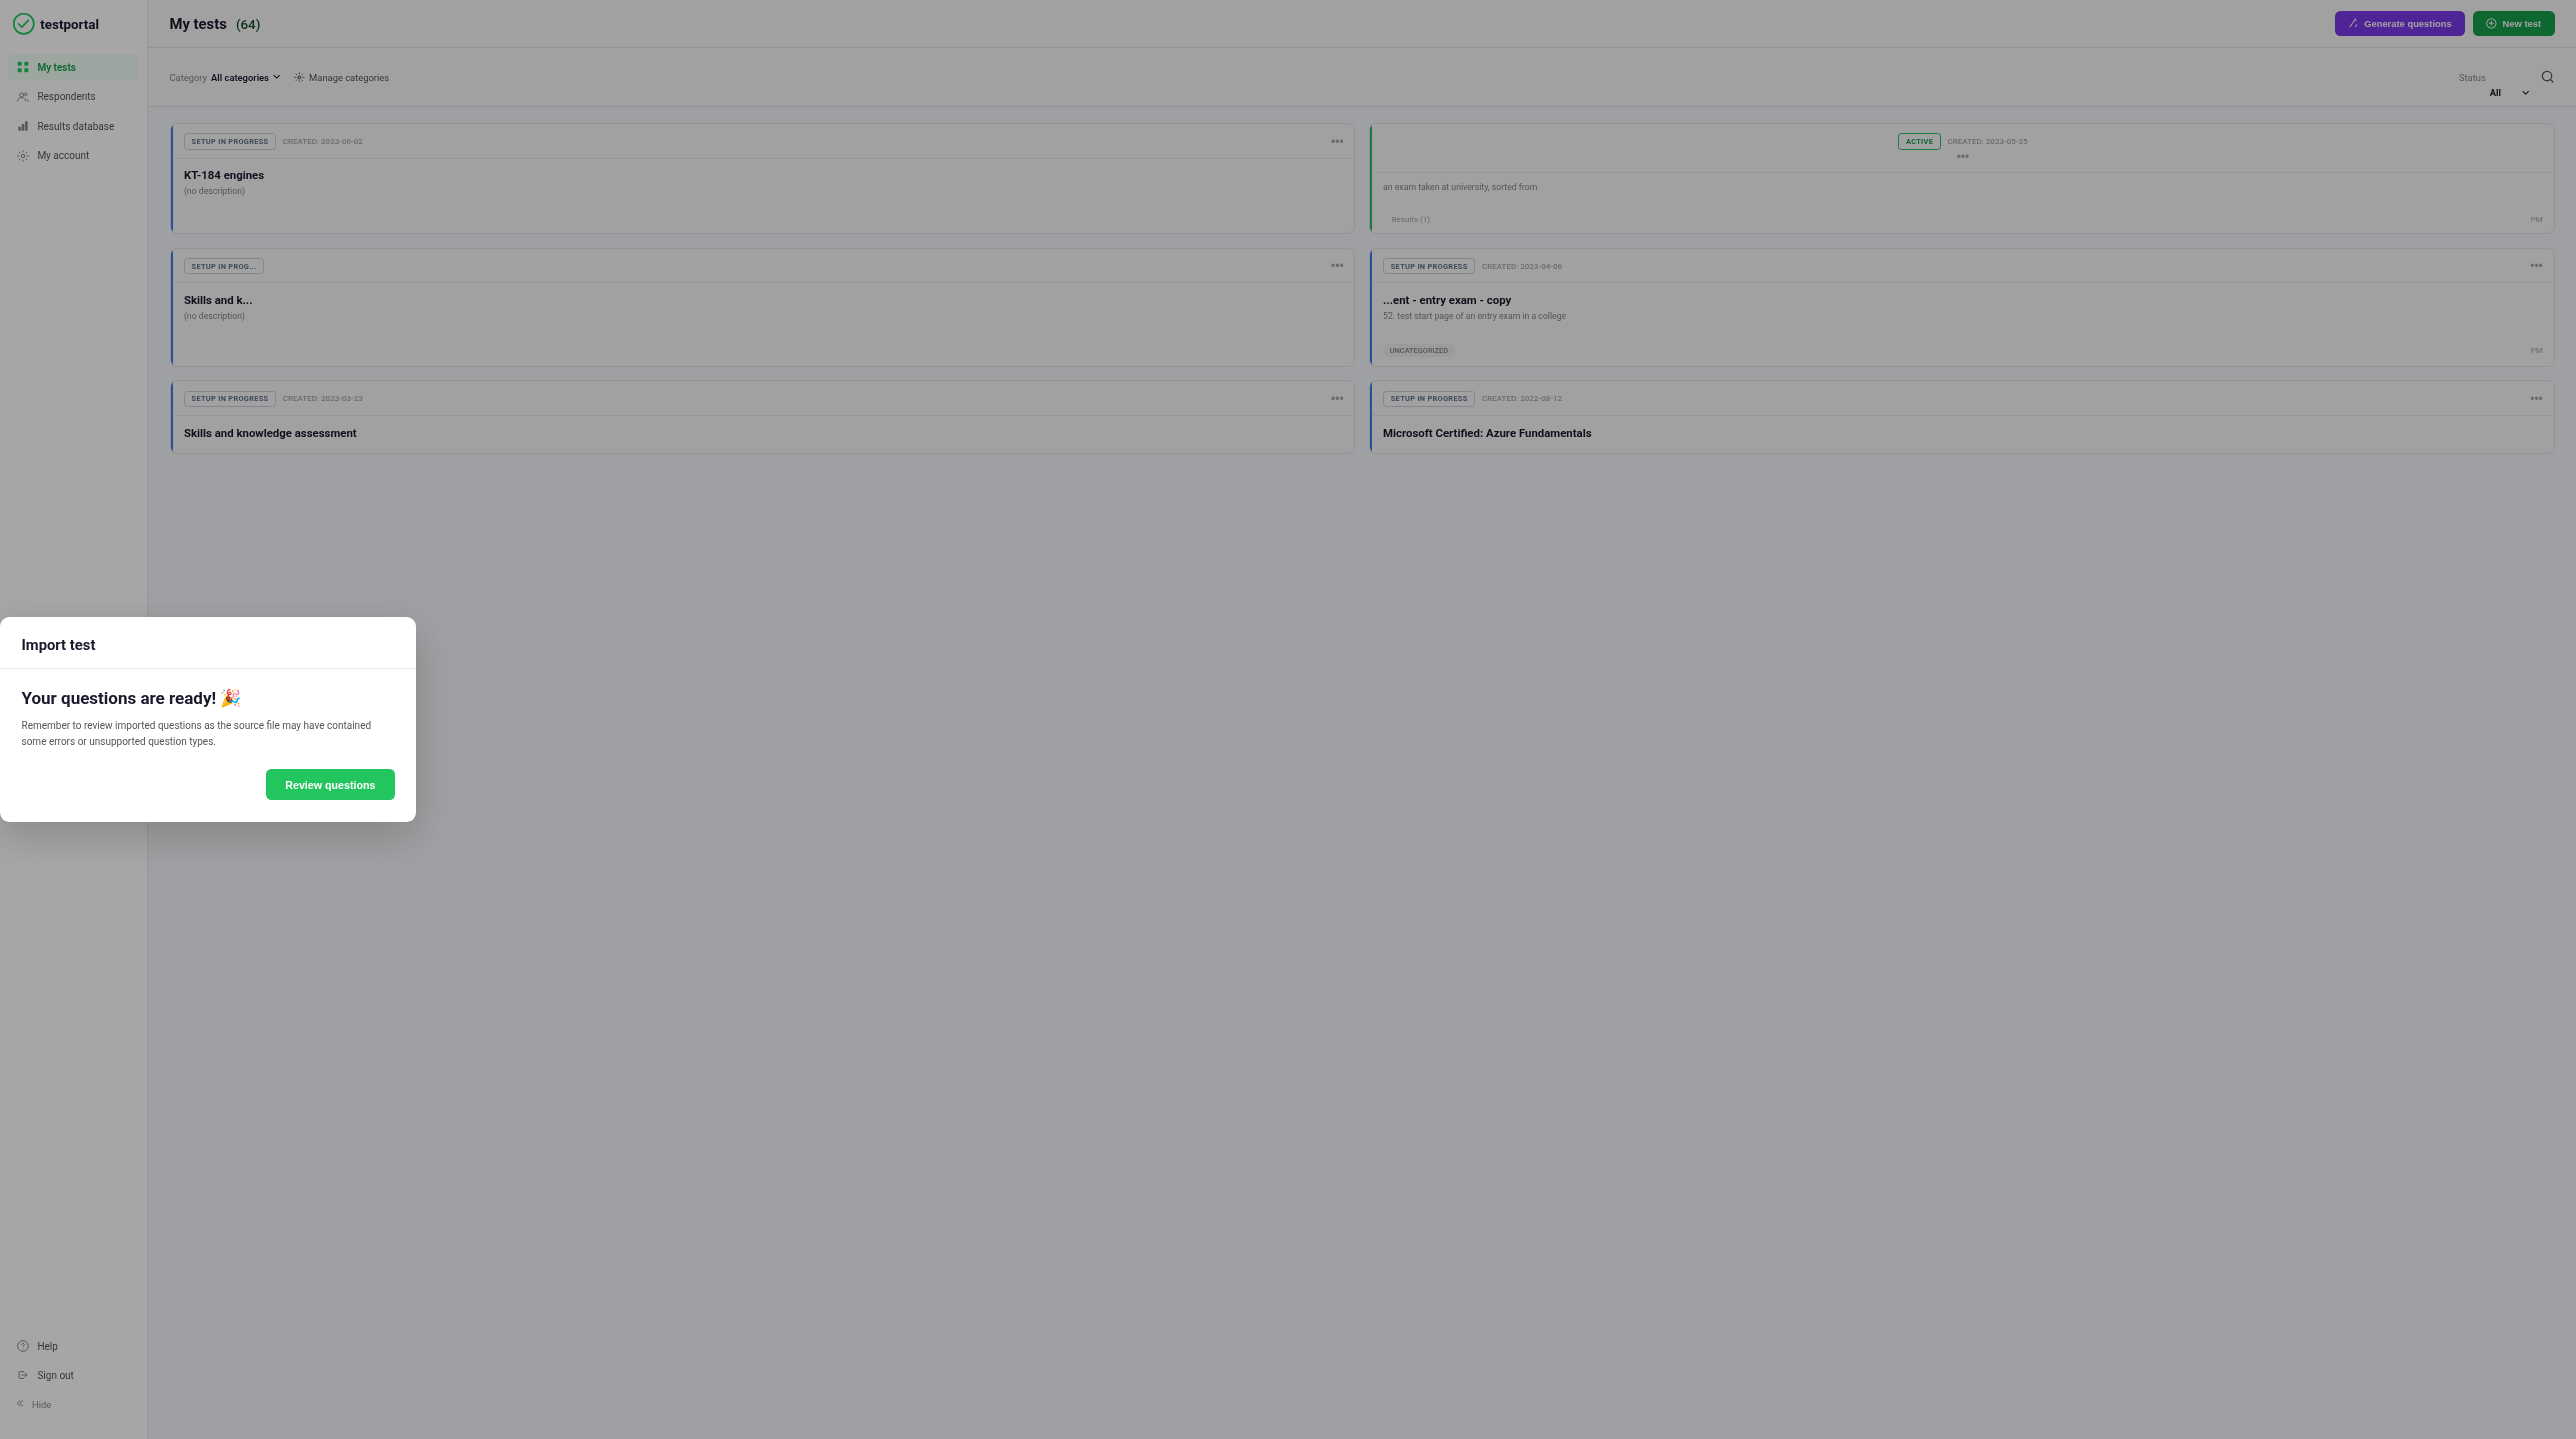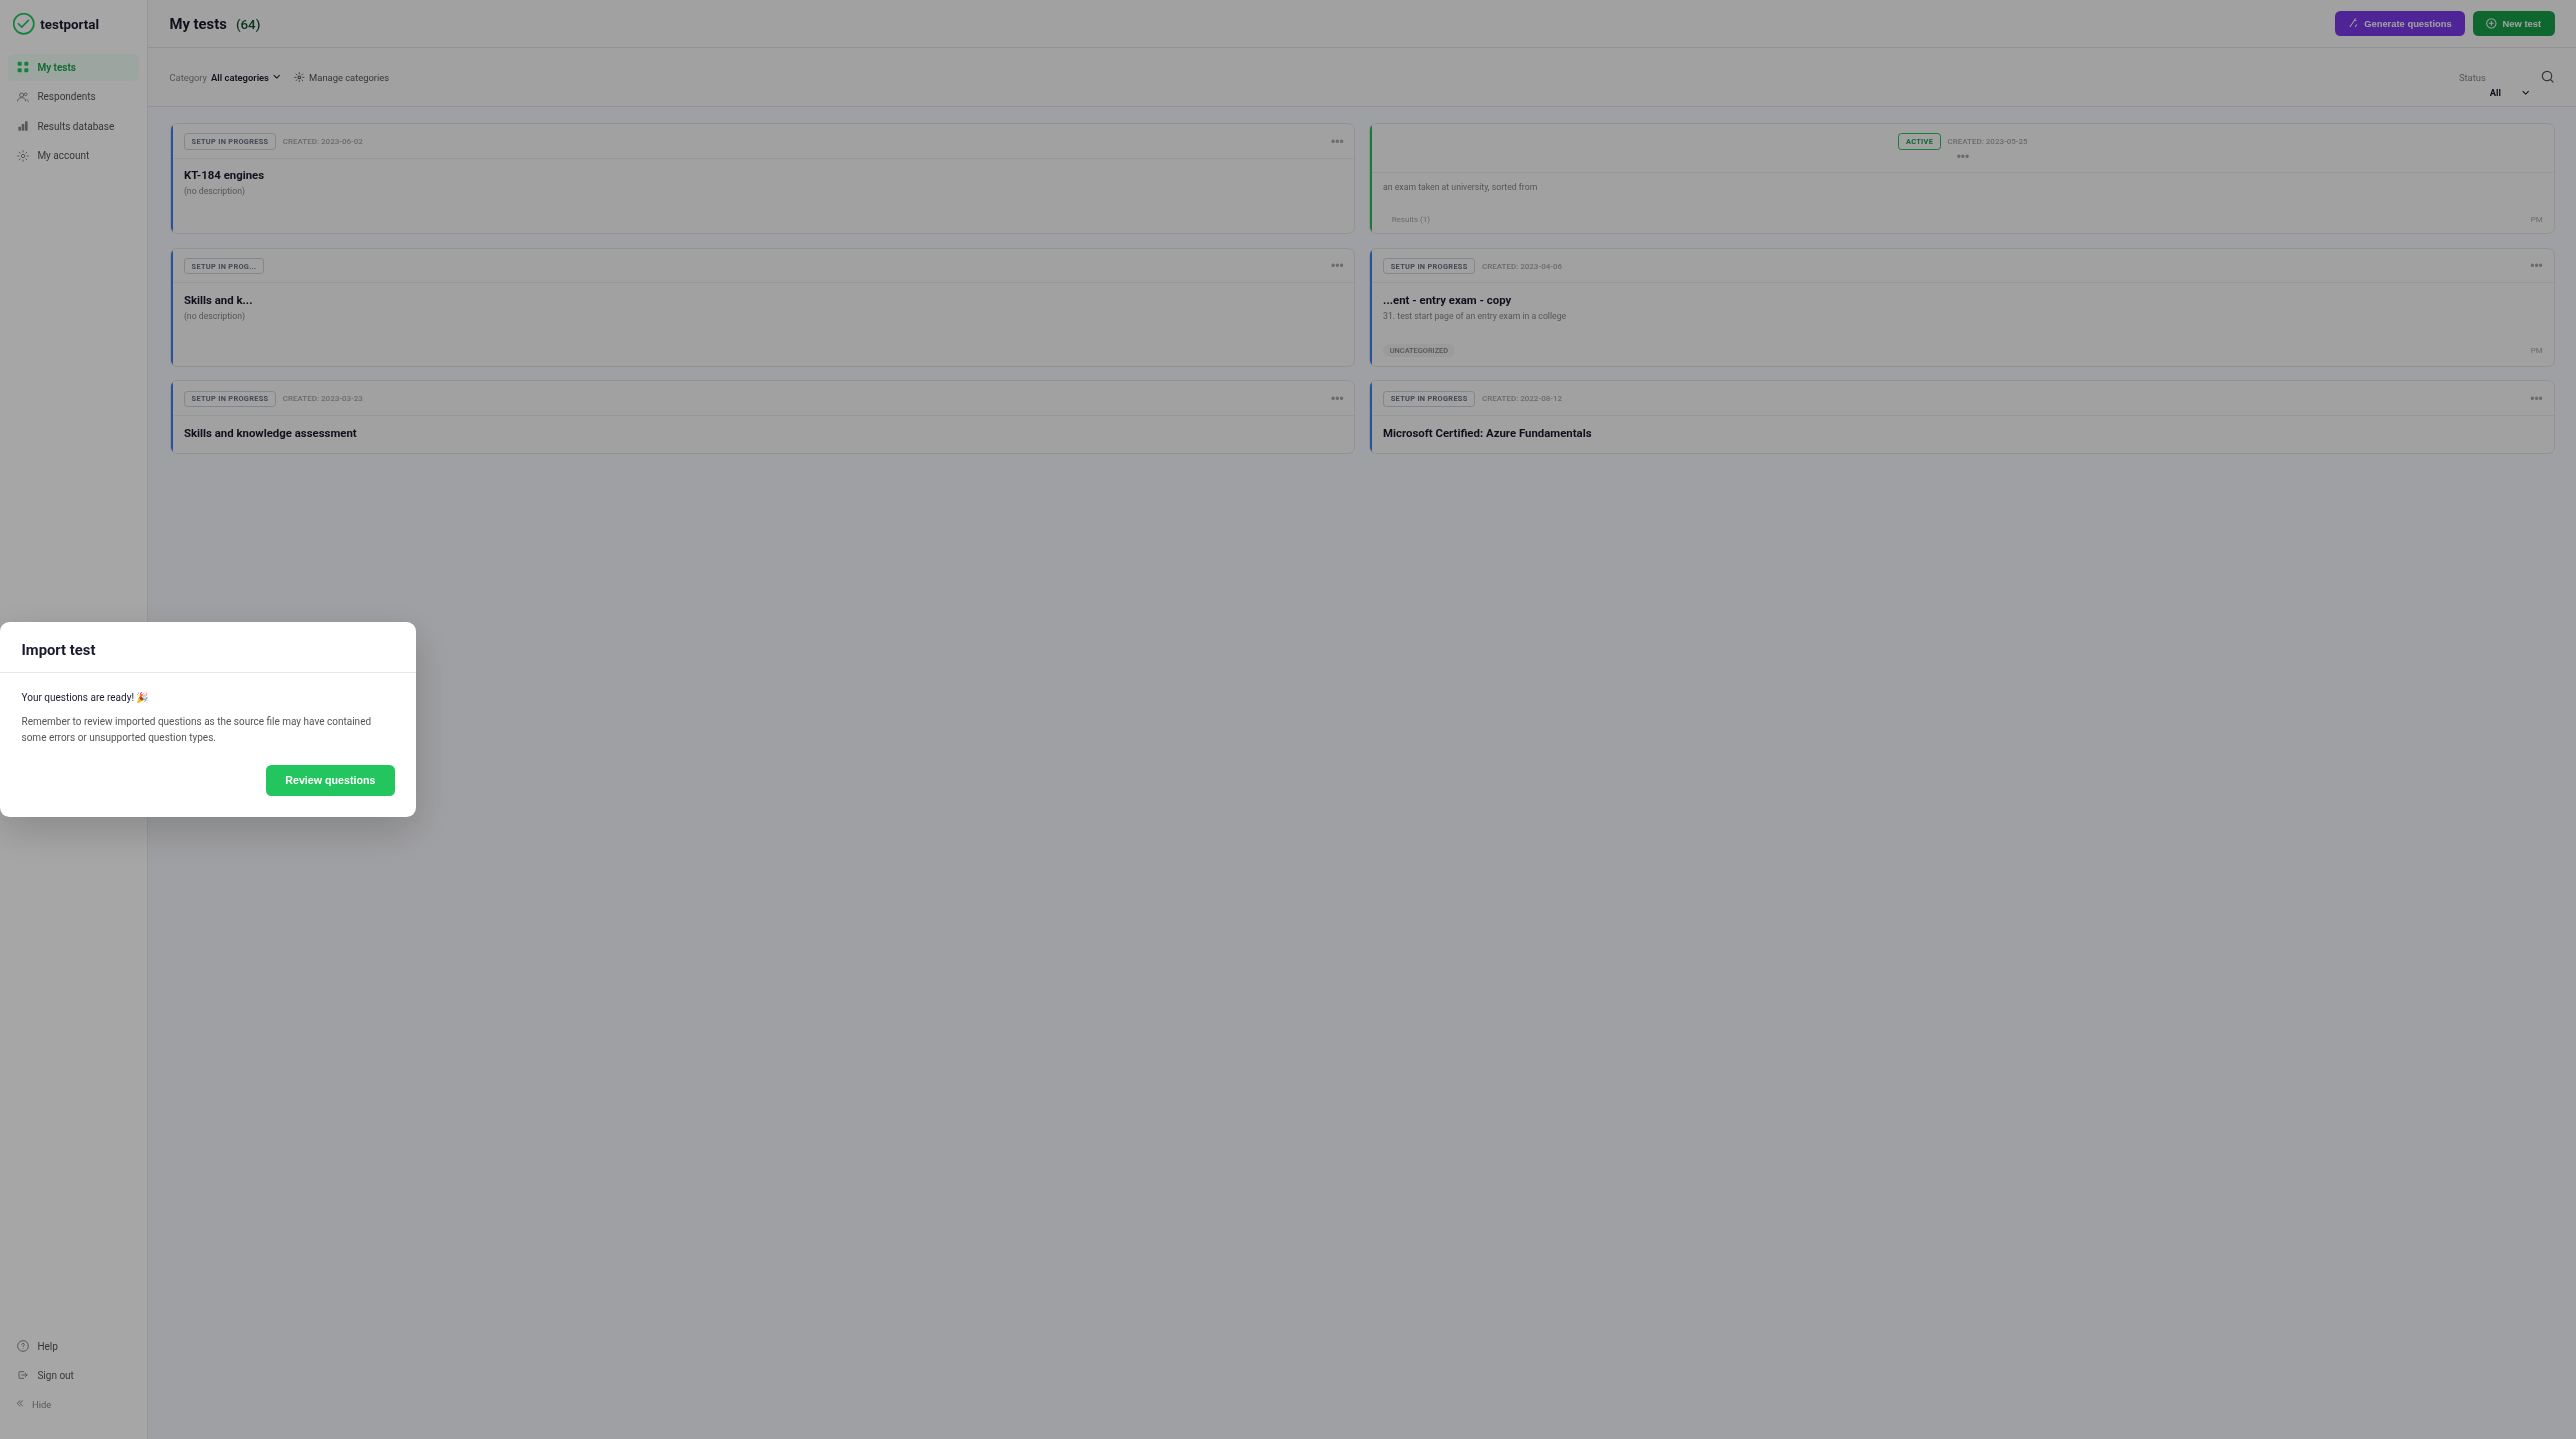--- a/index.html
+++ b/index.html
@@ -314,22 +314,22 @@
     }
     .modal-title {
       font-size: 14.8px;
       font-weight: 700;
       color: #1a1a2e;
     }
     .modal-body {
       padding: 19px 21.5px 21.5px;
     }
     .modal-ready-text {
-      font-size: 10px;
-      font-weight: 400;
+      font-size: 17px;
+      font-weight: 700;
       color: #1a1a2e;
       margin-bottom: 10.7px;
     }
     .modal-desc {
       font-size: 10px;
       color: #555;
       line-height: 1.6;
       margin-bottom: 19px;
     }
     .modal-actions {
@@ -558,21 +558,21 @@
         <div class="test-card-left-border border-blue"></div>
         <div class="test-card-header" style="padding-left:13.4px;">
           <div style="display:flex;align-items:center;gap:6.7px;">
             <span class="badge badge-setup">SETUP IN PROGRESS</span>
             <span class="badge-date">CREATED: 2023-04-06</span>
           </div>
           <button class="card-menu-btn">•••</button>
         </div>
         <div class="test-card-body" style="padding-left:13.4px;">
           <div class="test-card-title">...ent - entry exam - copy</div>
-          <div class="test-card-desc">31. test start page of an entry exam in a college</div>
+          <div class="test-card-desc">52. test start page of an entry exam in a college</div>
         </div>
         <div class="test-card-footer" style="padding-left:13.4px;">
           <span class="card-tag">UNCATEGORIZED</span>
           <span>PM</span>
         </div>
       </div>
 
       <div class="test-card">
         <div class="test-card-left-border border-blue"></div>
         <div class="test-card-header" style="padding-left:13.4px;">

